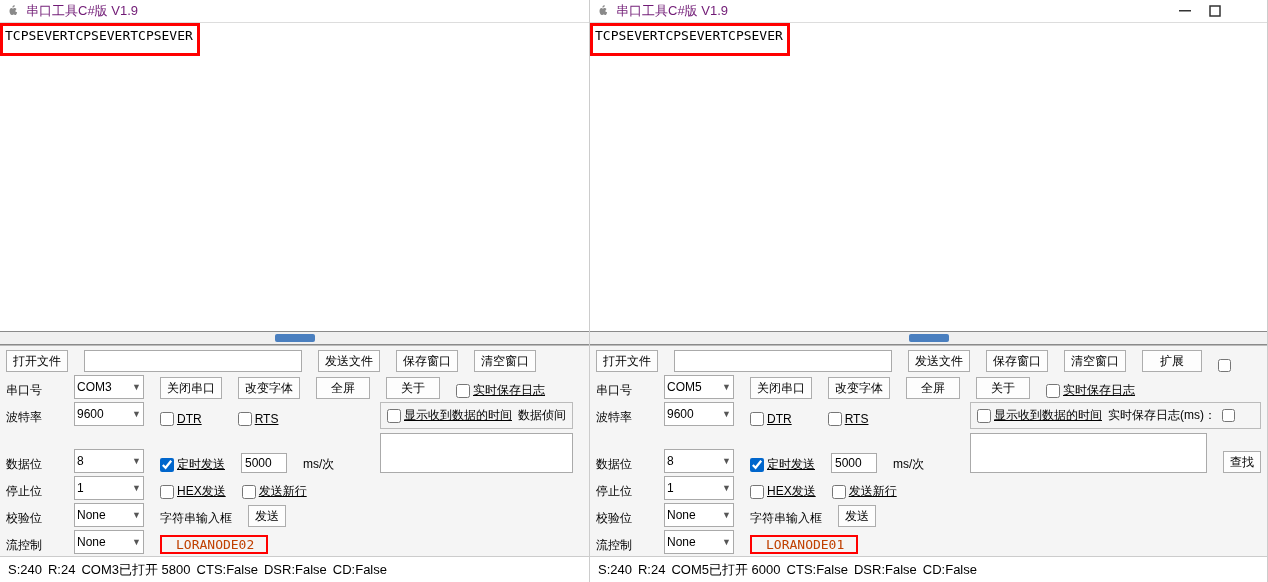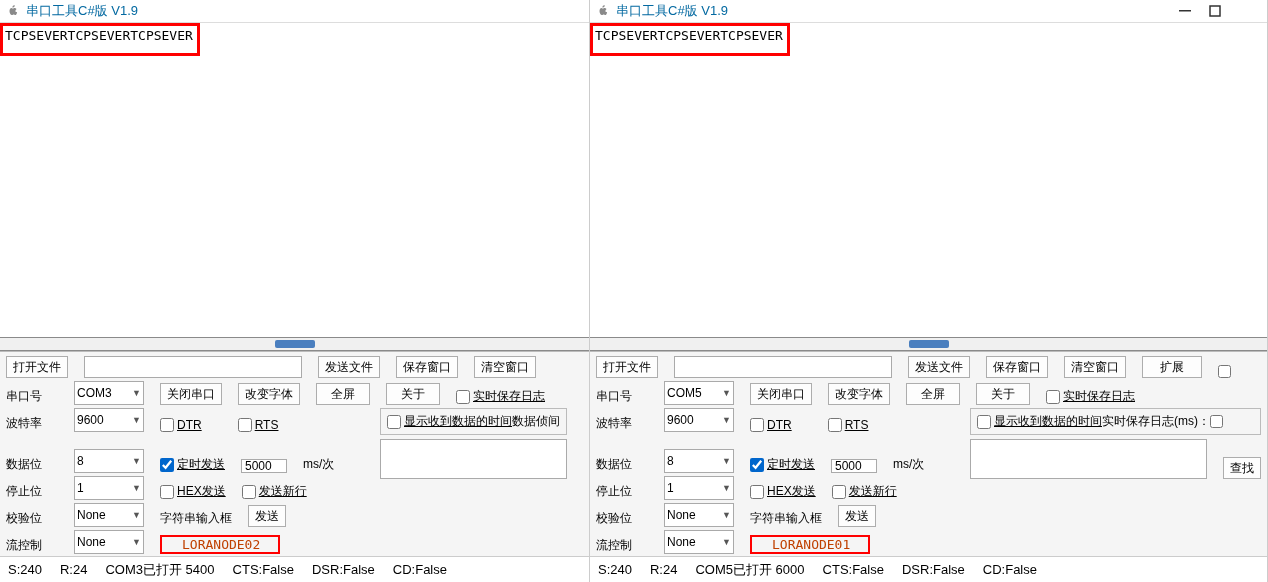--- a/index.html
+++ b/index.html
@@ -1,46 +1,46 @@
 <!DOCTYPE html>
 <html><head>
 <meta charset="utf-8">
 <style>
 * { box-sizing: border-box; margin: 0; padding: 0; }
 body { font-family: "Microsoft YaHei", SimSun, Arial, sans-serif; font-size: 12px; background: #fff; display: flex; width: 1268px; height: 582px; overflow: hidden; }
 .pane { display: flex; flex-direction: column; border-right: 1px solid #ccc; position: relative; }
 .pane.left { width: 590px; }
 .pane.right { flex: 1; }
-.titlebar { height: 22px; display: flex; align-items: center; padding: 0 6px; background: #fff; font-size: 13px; color: #0369a1; }
+.titlebar { height: 22px; display: flex; align-items: center; padding: 0 6px; background: #fff; font-size: 13px; color: #701a75; }
 .titlebar .apple-icon { width: 14px; height: 14px; margin-right: 6px; display: inline-block; }
 .titlebar .apple-icon svg { width: 14px; height: 14px; }
 .win-controls { margin-left: auto; display: flex; gap: 18px; align-items: center; }
 .win-btn { width: 12px; height: 12px; display: flex; align-items: center; justify-content: center; cursor: pointer; }
 .text-area { flex: 1; background: #fff; border-top: 1px solid #ddd; padding: 4px 2px; font-family: "Consolas","SimSun",monospace; font-size: 13px; position: relative; overflow: hidden; }
 .highlight-box { position: absolute; top: 0; left: 0; border: 3px solid #f00; padding: 2px 4px 10px 2px; }
 .divider-tab { height: 14px; display: flex; justify-content: center; align-items: center; border-top: 1px solid #8a8a8a; border-bottom: 1px solid #8a8a8a; background: #f0f0f0; }
 .divider-tab .grip { width: 40px; height: 8px; background: #4a7fbf; border-radius: 2px; }
 .controls { background: #f5f5f5; padding: 4px 6px 2px 6px; display: flex; flex-direction: column; gap: 3px; border-top: 1px solid #bbb; }
 .row { display: flex; align-items: flex-end; gap: 16px; }
 .btn { background: #fdfdfd; border: 1px solid #adadad; padding: 2px 6px; font-size: 12px; cursor: pointer; white-space: nowrap; height: 22px; display: flex; align-items: center; }
 .file-input { flex: 0 0 218px; height: 22px; border: 1px solid #aaa; background: #fff; }
 .lbl { width: 52px; flex-shrink: 0; }
 .sel { width: 70px; height: 24px; border: 1px solid #aaa; background: #fff; padding: 0 2px; display: flex; align-items: center; justify-content: space-between; }
 .sel .arrow { font-size: 9px; color: #555; }
 .chk { display: flex; align-items: center; gap: 3px; text-decoration: underline; }
 .chk input[type=checkbox] { width: 14px; height: 14px; accent-color: #0066cc; }
-.num-in { width: 46px; height: 14px; border: 1px solid #aaa; background: #fff; padding: 0 3px; font-size: 12px; margin-top: 24px; }
+.num-in { width: 46px; height: 20px; border: 1px solid #aaa; background: #fff; padding: 0 3px; font-size: 12px; margin-top: 24px; }
 .rowgrid { display: flex; }
 .leftcol { display: flex; flex-direction: column; gap: 3px; width: 368px; }
 .rightcol { display: flex; flex-direction: column; gap: 4px; padding-left: 6px; border-left: 0; }
-.group-box { border: 1px solid #bbb; padding: 4px 6px; display: flex; align-items: center; flex-wrap: wrap; }
+.group-box { border: 1px solid #bbb; padding: 4px 6px; display: flex; align-items: center; gap: 6px; flex-wrap: wrap; }
 .send-input { height: 22px; border: 1px solid #aaa; background: #fff; flex: 1; min-width: 100px; }
 .flowtext { color: #c04000; font-family: monospace; font-size: 13px; padding-left: 2px; }
-.flow-box { border: 2px solid #f00; padding: 0 18px; }
-.statusbar { height: 26px; background: #fff; border-top: 1px solid #ccc; display: flex; align-items: center; gap: 18px; padding: 0 8px; font-size: 13px; }
+.flow-box { border: 2px solid #f00; padding: 0 12px; }
+.statusbar { height: 26px; background: #fff; border-top: 1px solid #ccc; display: flex; align-items: center; gap: 6px; padding: 0 8px; font-size: 13px; }
 .statusbar span { white-space: nowrap; }
 </style>
 </head>
 <body>
 
 <div class="pane left">
   <div class="titlebar">
     <span class="apple-icon">
       <svg viewBox="0 0 24 24">
           <path fill="#8a8a8a" d="M16 13c0-3 2-4 2-4s-1-2-3-2-2 1-3 1-2-1-3-1-3 2-3 5 2 7 4 7 2-1 3-1 2 1 3 1 3-3 3-5c-2 0-3-1-3-1zM14 5c1-1 1-3 1-3s-2 0-3 1-1 3-1 3 2 0 3-1z"></path>
@@ -152,21 +152,21 @@
         </div>
         <div class="row">
           <div class="send-input" style="height:40px"></div>
         </div>
       </div>
     </div>
   </div>
   <div class="statusbar">
     <span>S:240</span>
     <span>R:24</span>
-    <span>COM3已打开  5400</span>
+    <span>COM3已打开  5800</span>
     <span>CTS:False</span>
     <span>DSR:False</span>
     <span>CD:False</span>
   </div>
 </div>
 
 <div class="pane right">
   <div class="titlebar">
     <span class="apple-icon">
       <svg viewBox="0 0 24 24">

